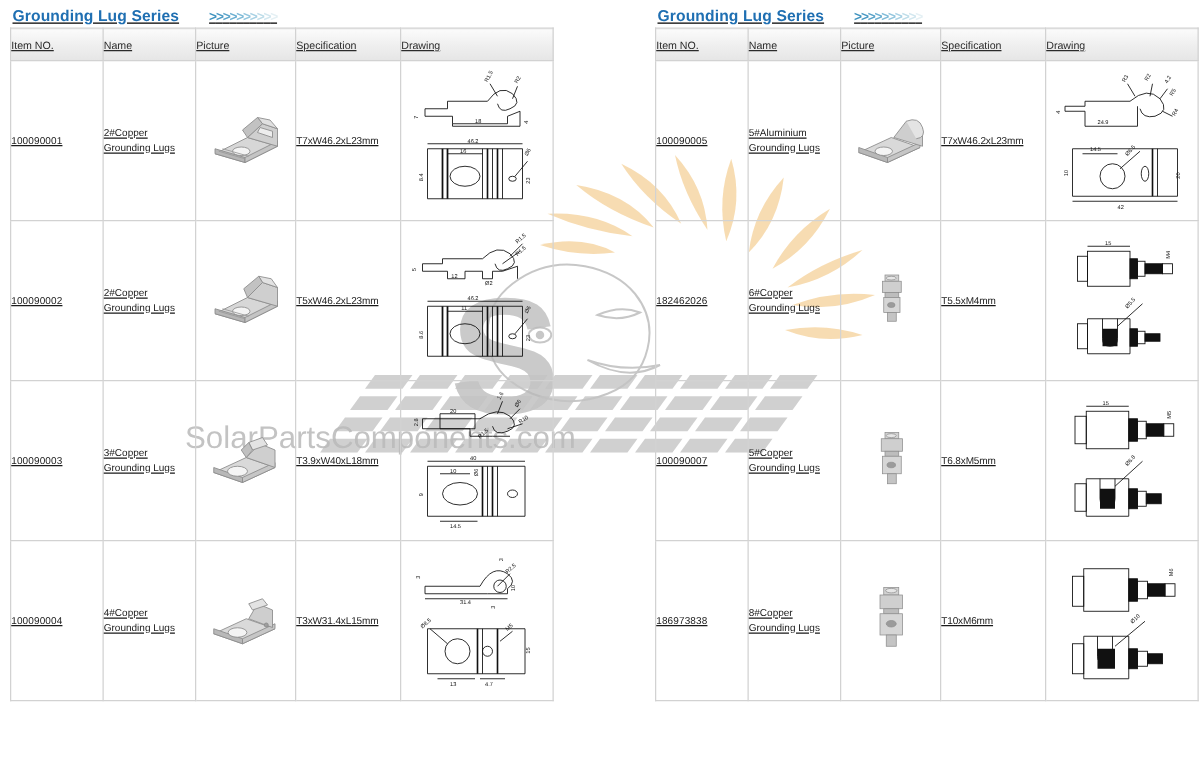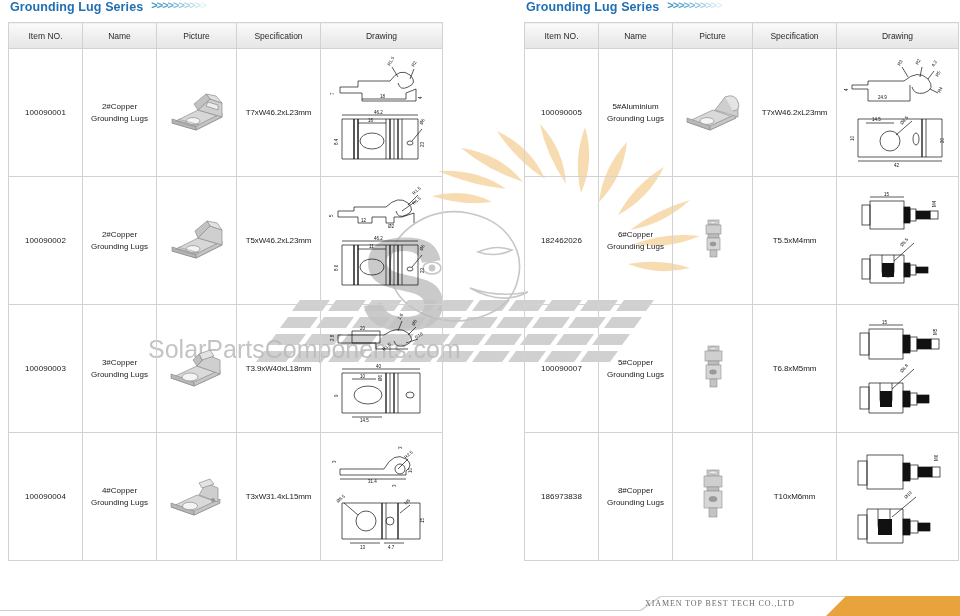--- a/index.html
+++ b/index.html
@@ -31,24 +31,25 @@
     position: absolute;
     top: 0;
     width: 450px;
     z-index: 10;
   }
   .panel.left  { left: 8px;  }
   .panel.right { left: 524px; }
 
   .panel-head {
     display: flex;
-    align-items: flex-start;
+    align-items: flex-end;
     height: 20px;
     padding-left: 2px;
-    gap: 8px;
+    gap: 24px;
+    text-decoration: underline;
   }
   .panel-title {
     font-size: 12.5px;
     font-weight: bold;
     color: #1f6fb2;
     letter-spacing: .1px;
     white-space: nowrap;
   }
   .chevrons {
     display: flex;
@@ -65,24 +66,25 @@
   table.spec {
     border-collapse: collapse;
     width: 434px;
     table-layout: fixed;
     margin-top: 2px;
     background: transparent;
   }
   table.spec th, table.spec td {
     border: 1px solid #d2d2d2;
     padding: 0;
-    text-align: center;
+    text-align: left;
     vertical-align: middle;
     color: #1a1a1a;
     background: transparent;
+    text-decoration: underline;
   }
   table.spec thead th {
     height: 26px;
     font-size: 8.5px;
     font-weight: normal;
     background: linear-gradient(to bottom, #fbfbfb 0%, #eeeeee 55%, #e6e6e6 100%);
     color: #2b2b2b;
   }
   
   col.c-item    { width: 74px;  }
@@ -723,21 +725,14 @@
                   <text x="62" y="60" transform="rotate(-44 62 60)" stroke="none" fill="#111">Ø10</text>
                 </g>
               </svg>
             </div>
           </td>
         </tr>
       </tbody>
     </table>
   </div>
 
-  <div id="footer">
-    <svg width="960" height="22" viewBox="0 0 960 22">
-      <path d="M0 16 L640 16 L660 2 L960 2 L960 3 L661 3 L641 17 L0 17 Z" fill="#cfcfcf"></path>
-      <path d="M826 22 L846 2 L960 2 L960 22 Z" fill="#e8a33d"></path>
-    </svg>
-    <div id="footer-text">XIAMEN TOP BEST TECH CO.,LTD</div>
-  </div>
 
 </div>
 
 </body></html>

